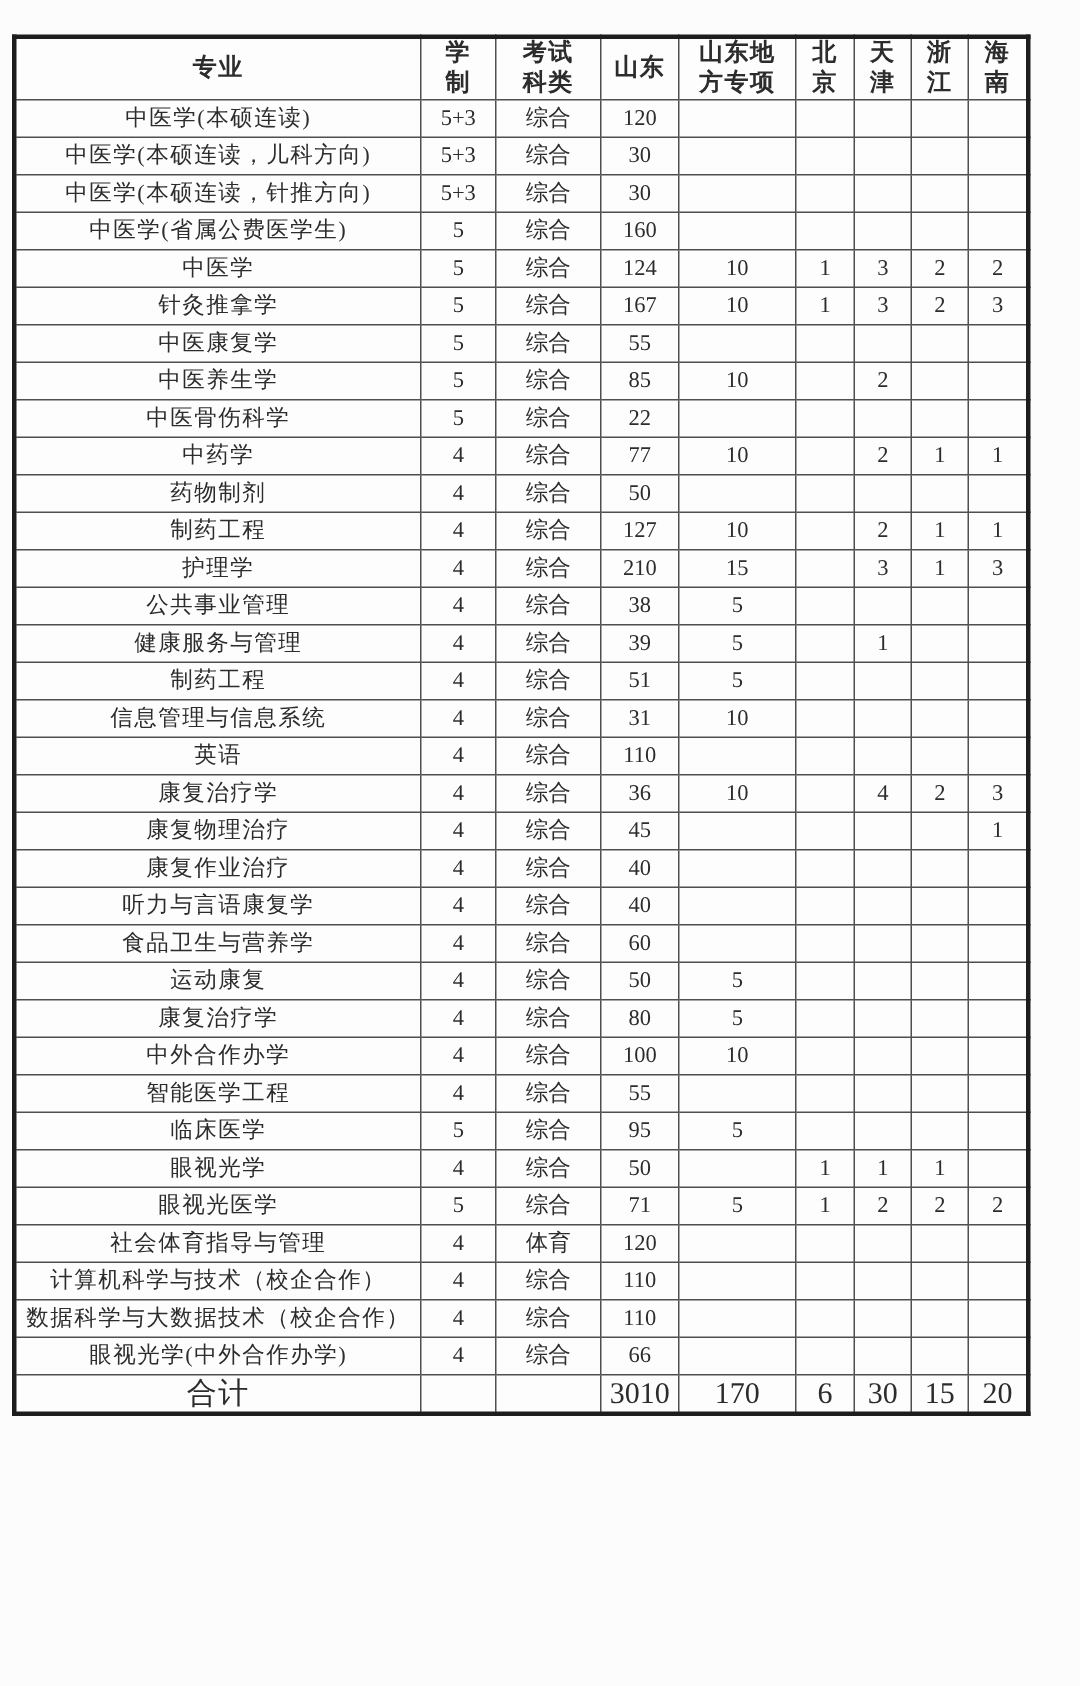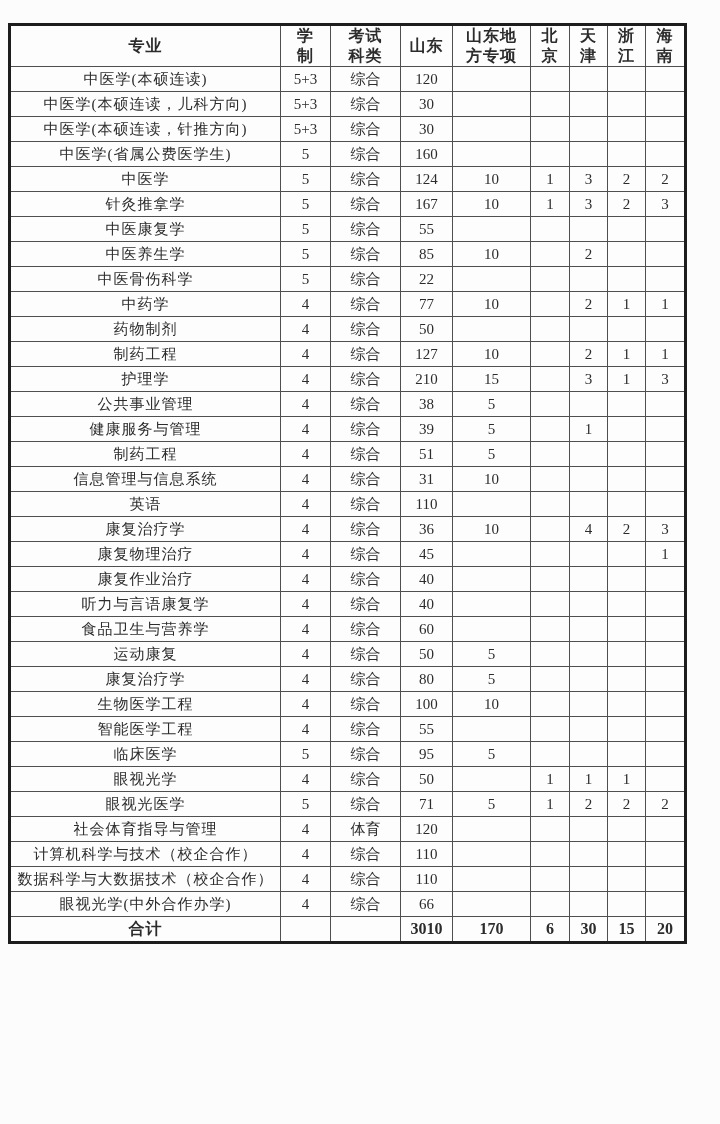--- a/index.html
+++ b/index.html
@@ -42,22 +42,22 @@
   }
   table.plan td {
     height: 24px;
     font-size: 15px;
     line-height: 1;
   }
   table.plan td.major {
     letter-spacing: 1px;
   }
   table.plan tr.total td {
-    font-weight: bold;
-    font-size: 16px;
+    font-weight: normal;
+    font-size: 20px;
   }
 </style>
 </head>
 <body>
 
 <div class="page">
   <table class="plan">
     <colgroup>
       <col style="width:271px">
       <col style="width:50px">
@@ -359,21 +359,21 @@
           <td>4</td>
           <td>综合</td>
           <td>80</td>
           <td>5</td>
           <td></td>
           <td></td>
           <td></td>
           <td></td>
         </tr>
         <tr>
-          <td class="major">生物医学工程</td>
+          <td class="major">中外合作办学</td>
           <td>4</td>
           <td>综合</td>
           <td>100</td>
           <td>10</td>
           <td></td>
           <td></td>
           <td></td>
           <td></td>
         </tr>
         <tr>

